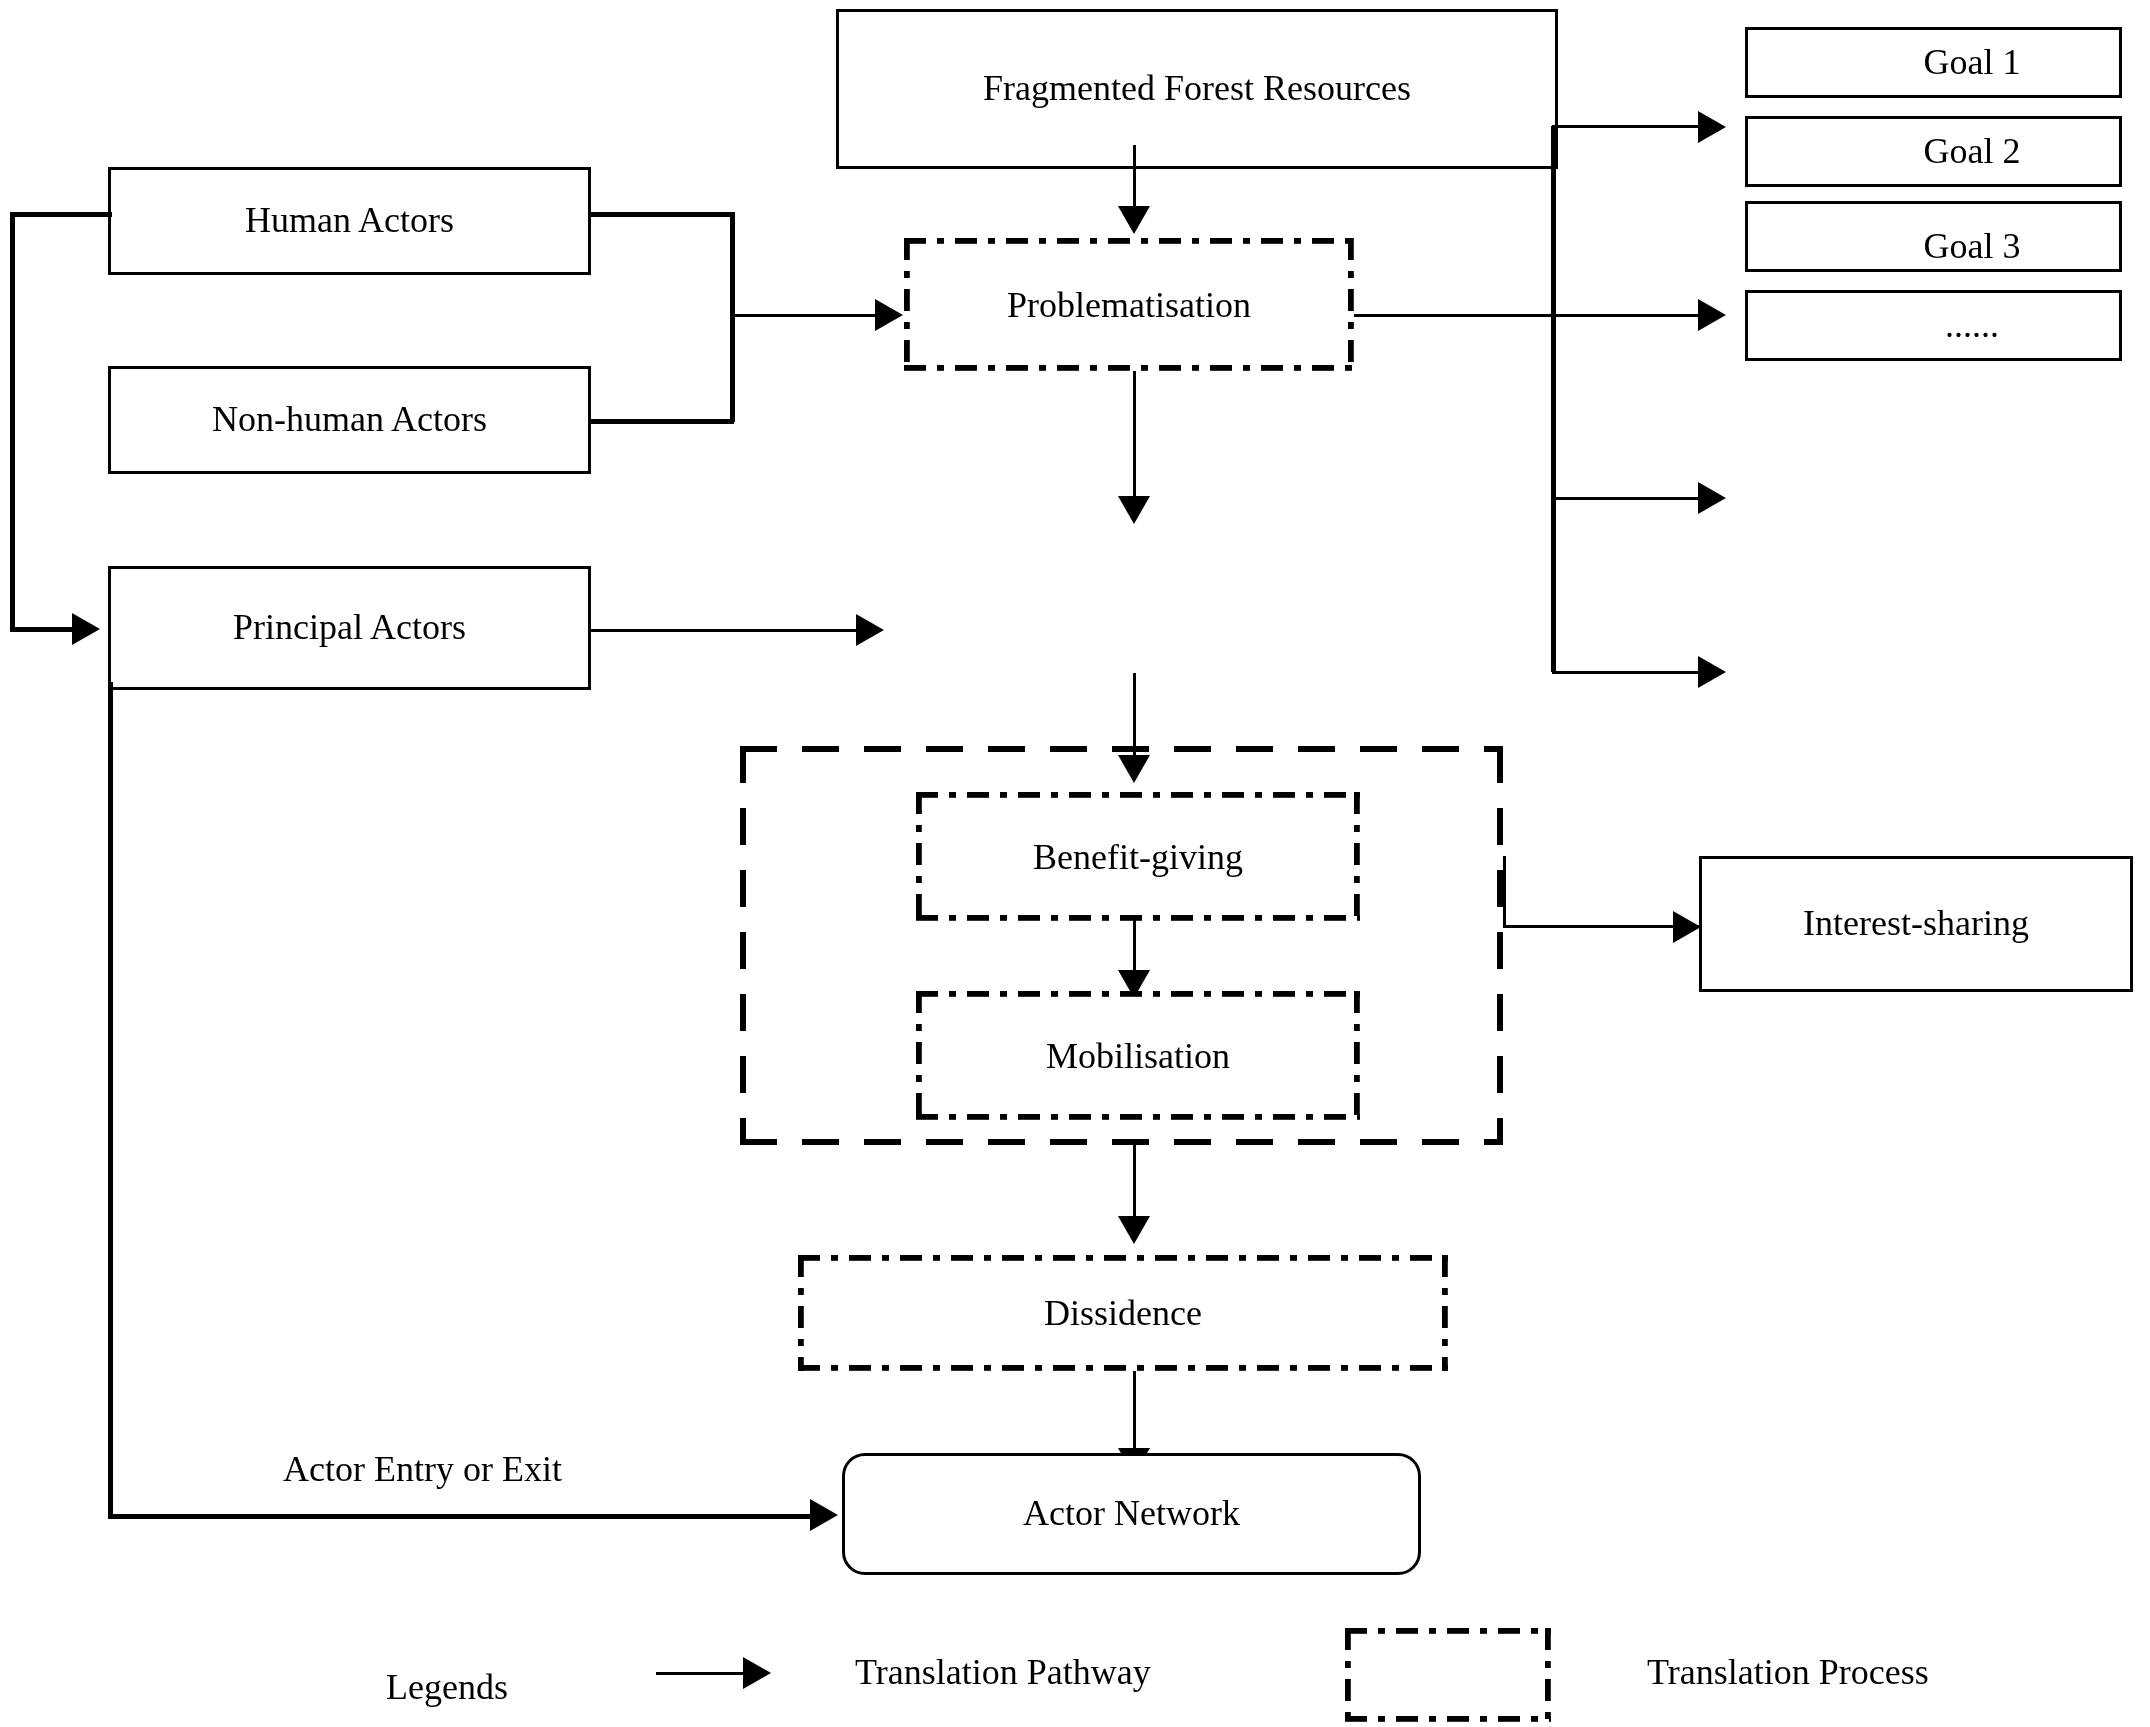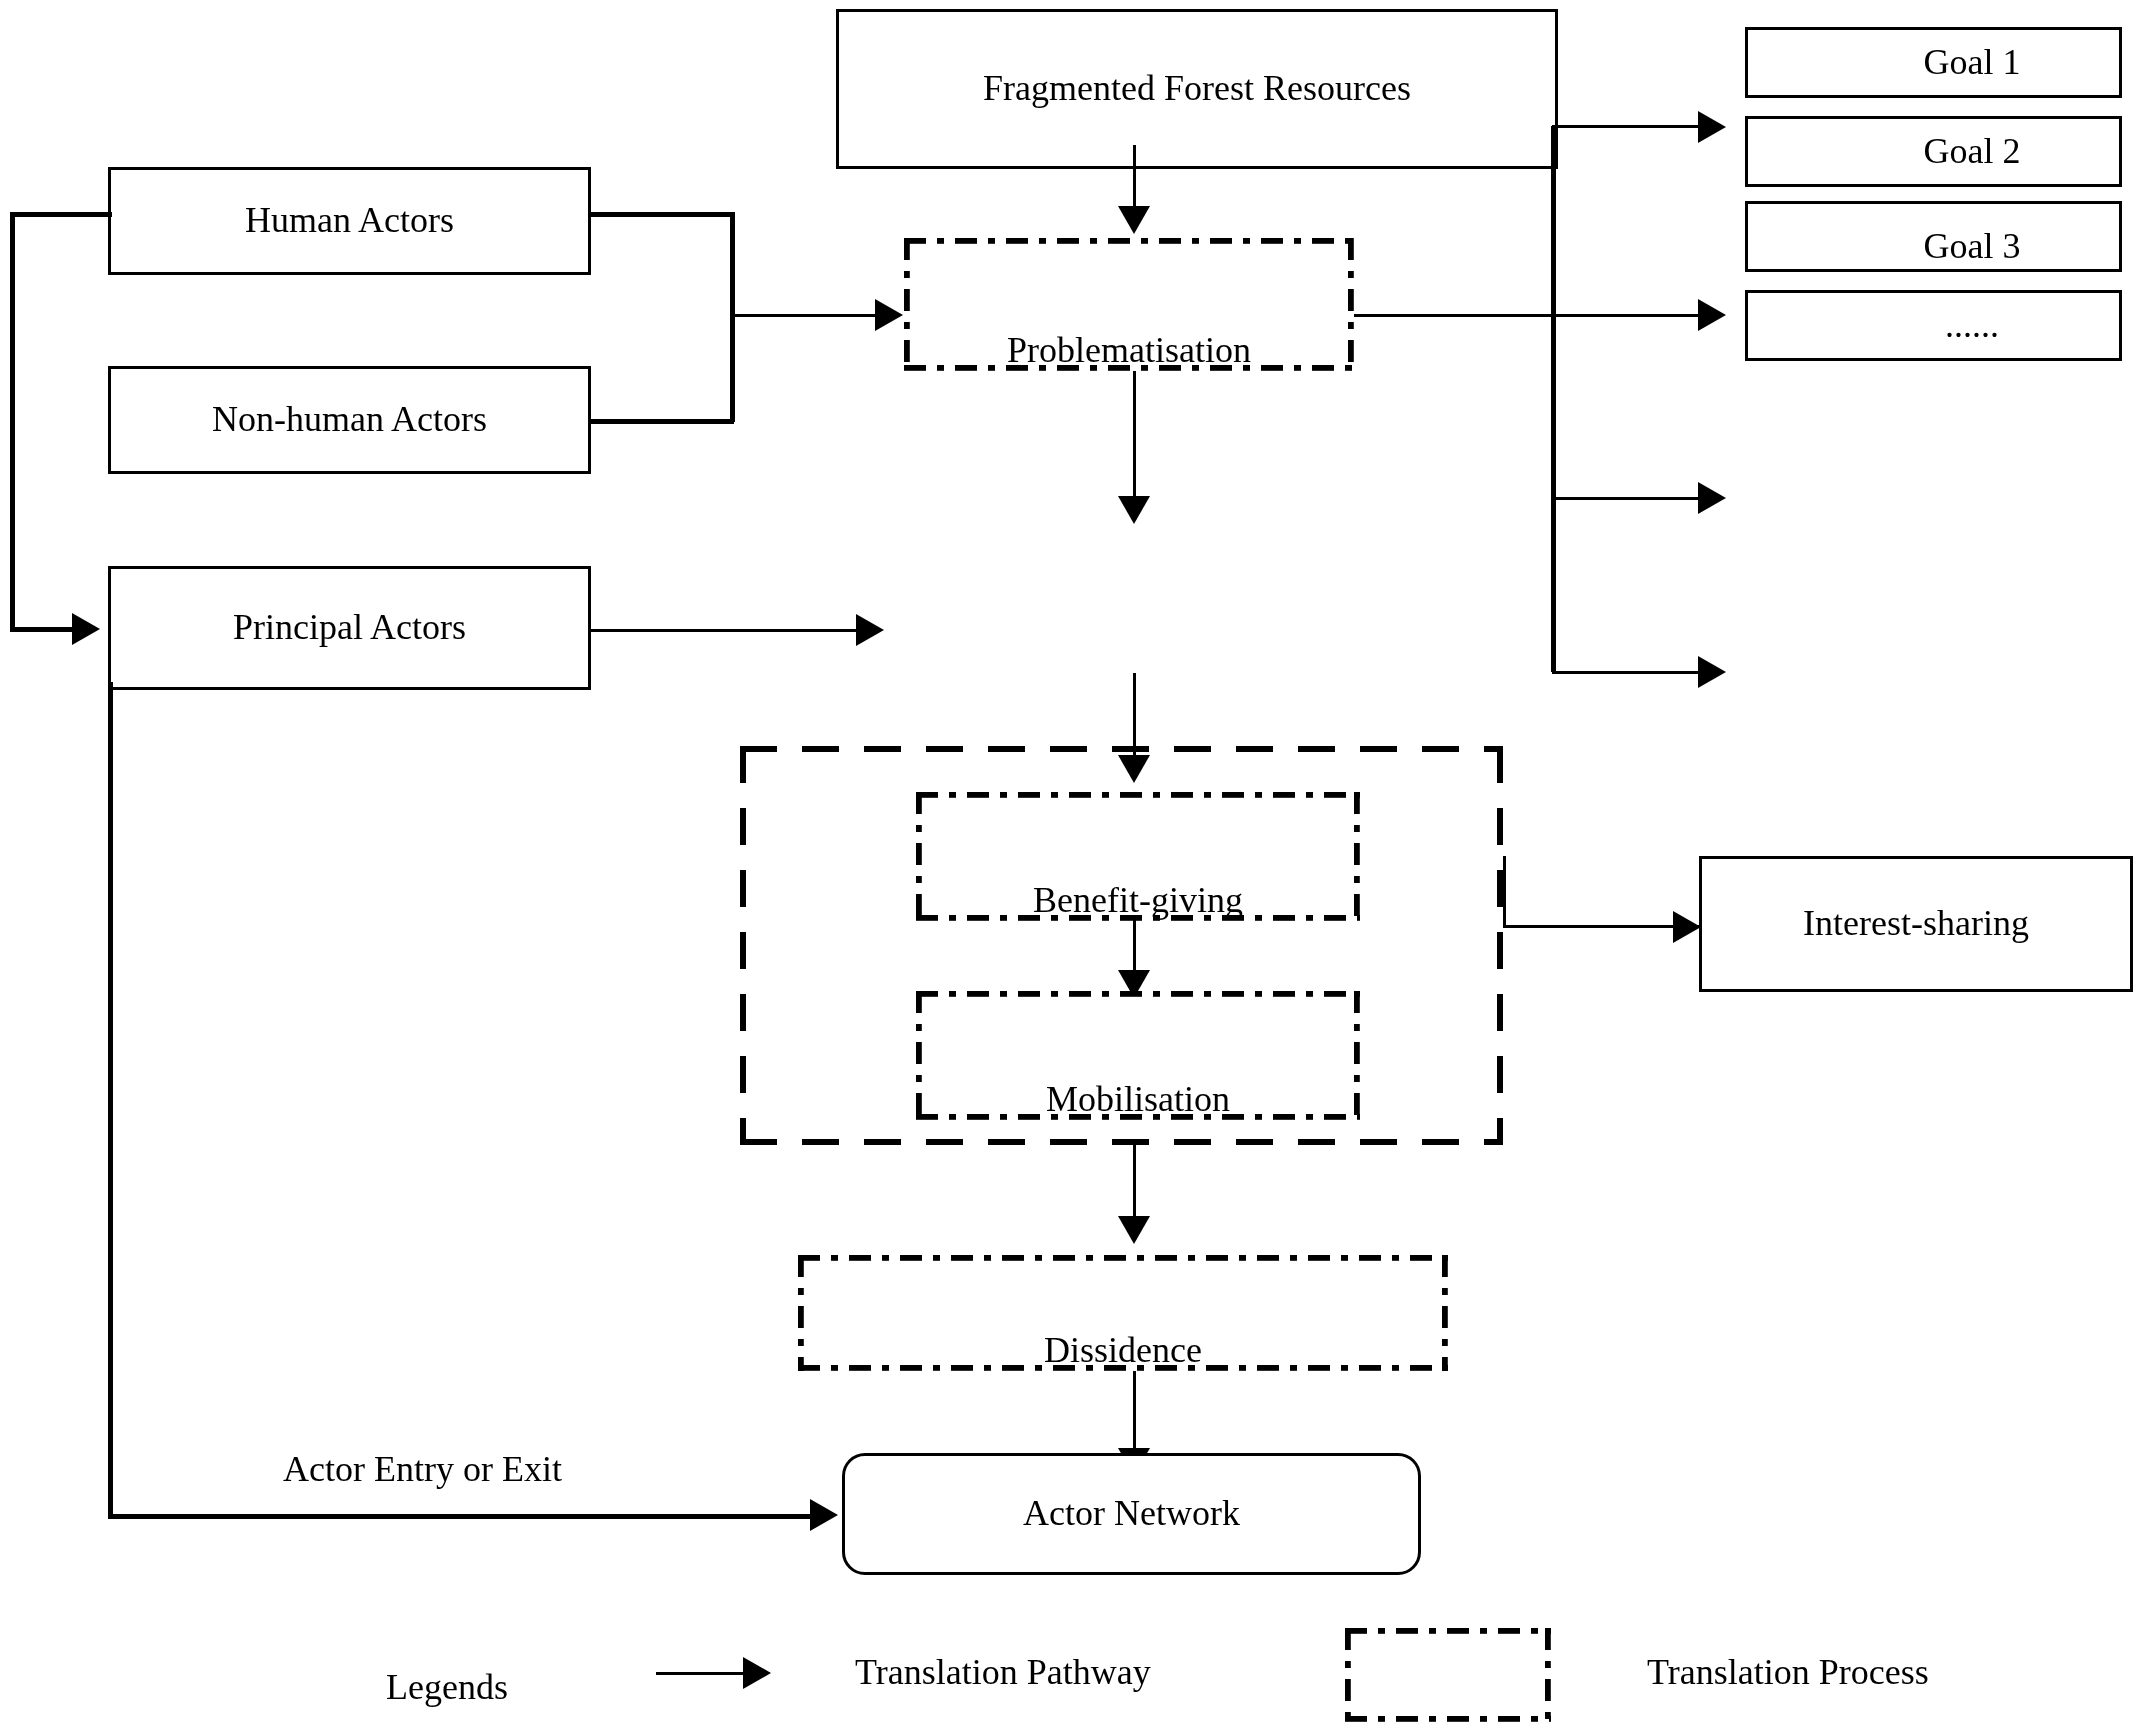--- a/index.html
+++ b/index.html
@@ -38,21 +38,21 @@
     background-color: #ffffff;
     background-image:
       repeating-linear-gradient(to right, #000 0 22px, transparent 22px 33px, #000 33px 40px, transparent 40px 51px),
       repeating-linear-gradient(to right, #000 0 22px, transparent 22px 33px, #000 33px 40px, transparent 40px 51px),
       repeating-linear-gradient(to bottom, #000 0 22px, transparent 22px 33px, #000 33px 40px, transparent 40px 51px),
       repeating-linear-gradient(to bottom, #000 0 22px, transparent 22px 33px, #000 33px 40px, transparent 40px 51px);
     background-size: 100% 5.8px, 100% 5.8px, 5.8px 100%, 5.8px 100%;
     background-position: left top, left bottom, left top, right top;
     background-repeat: no-repeat;
     display: flex;
-    align-items: flex-end;
+    align-items: center;
     justify-content: center;
     text-align: center;
   }
   
   .dash {
     position: absolute;
     box-sizing: border-box;
     background-color: transparent;
     background-image:
       repeating-linear-gradient(to right, #000 0 37px, transparent 37px 62px),

